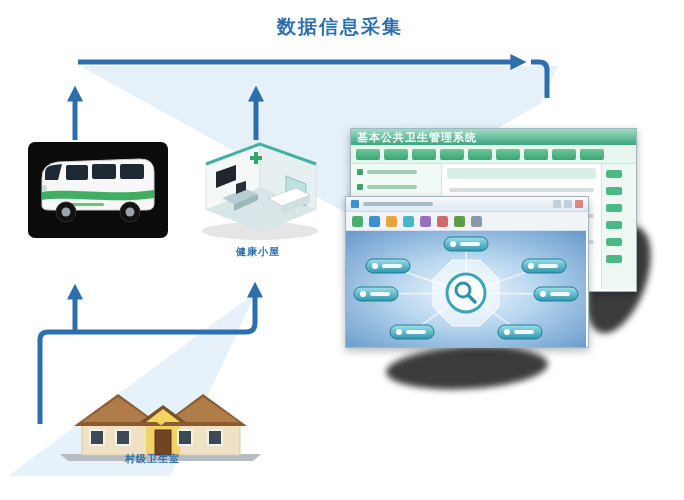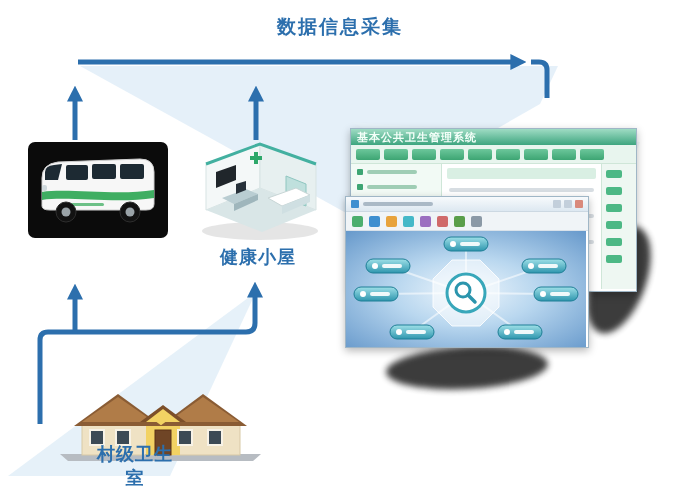--- a/index.html
+++ b/index.html
@@ -5,24 +5,24 @@
   html,body{margin:0;padding:0;background:#fff;}
   .canvas{position:relative;width:628px;height:500px;background:#ffffff;overflow:hidden;
           font-family:"DejaVu Sans","Liberation Sans",sans-serif;padding-left:40px;}
   .layer{position:absolute;left:0;top:0;}
   .bg-svg{z-index:0;}
   .arrow-svg{z-index:4;pointer-events:none;}
   .flow{fill:none;stroke:#2c6fad;stroke-width:5;stroke-linejoin:round;}
 
   .diagram-title{position:absolute;left:240px;top:14px;width:200px;text-align:center;z-index:5;
     color:#2c6fad;font-size:19px;font-weight:bold;letter-spacing:2px;}
-  .node-label{position:absolute;z-index:5;color:#2c6fad;font-weight:bold;font-size:18px;letter-spacing:1px;text-align:center;}
+  .node-label{position:absolute;z-index:5;color:#2c6fad;font-weight:bold;font-size:10px;letter-spacing:1px;text-align:center;}
   .lbl-van{left:44px;top:246px;width:72px;font-size:15px;}
   .lbl-cabin{left:220px;top:245px;width:76px;}
-  .lbl-clinic{left:90px;top:442px;width:90px;}
+  .lbl-clinic{left:90px;top:452px;width:90px;text-align:right;}
   .lbl-system{left:436px;top:398px;width:220px;font-size:19px;letter-spacing:4px;text-align:left;}
 
   .node{position:absolute;z-index:4;}
   .node-van{left:28px;top:142px;width:140px;height:96px;}
   .node-cabin{left:188px;top:136px;width:145px;height:107px;}
   .node-clinic{left:58px;top:372px;width:205px;height:90px;}
 
   .swoosh{position:absolute;background:#2c2c2c;border-radius:50%;filter:blur(3px);z-index:1;opacity:.92;}
   .swoosh-right{left:592px;top:224px;width:54px;height:112px;transform:rotate(20deg);}
   .swoosh-bottom{left:386px;top:347px;width:162px;height:42px;transform:rotate(-3deg);}

